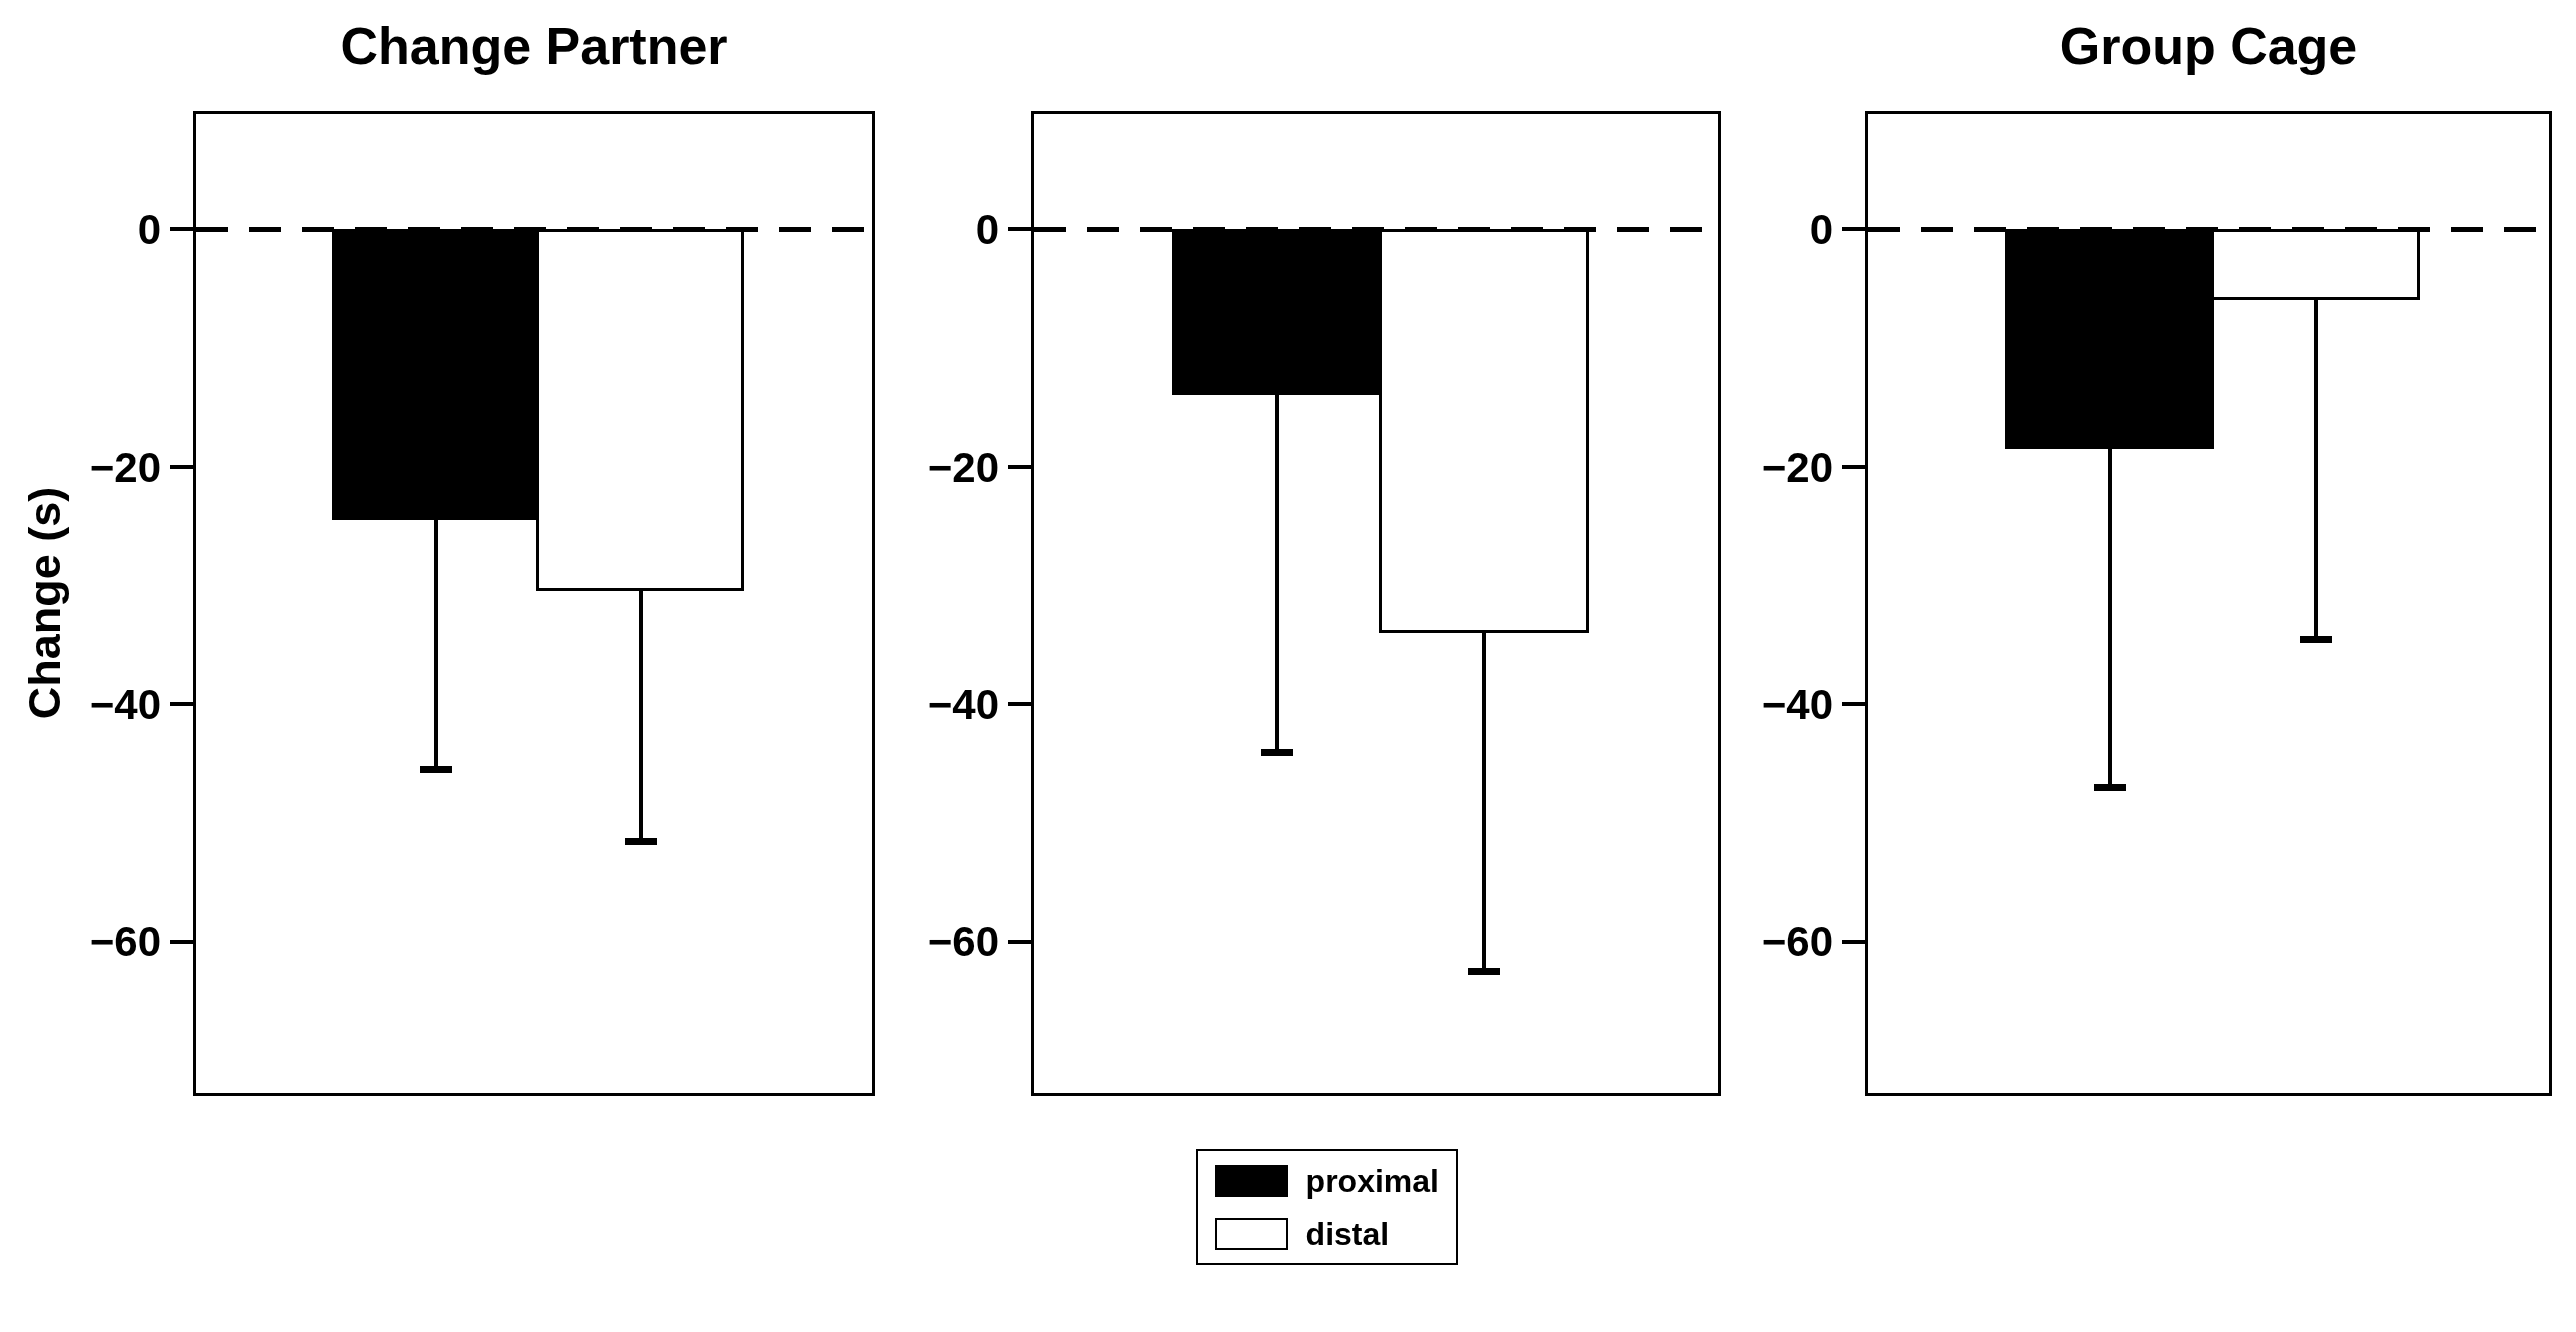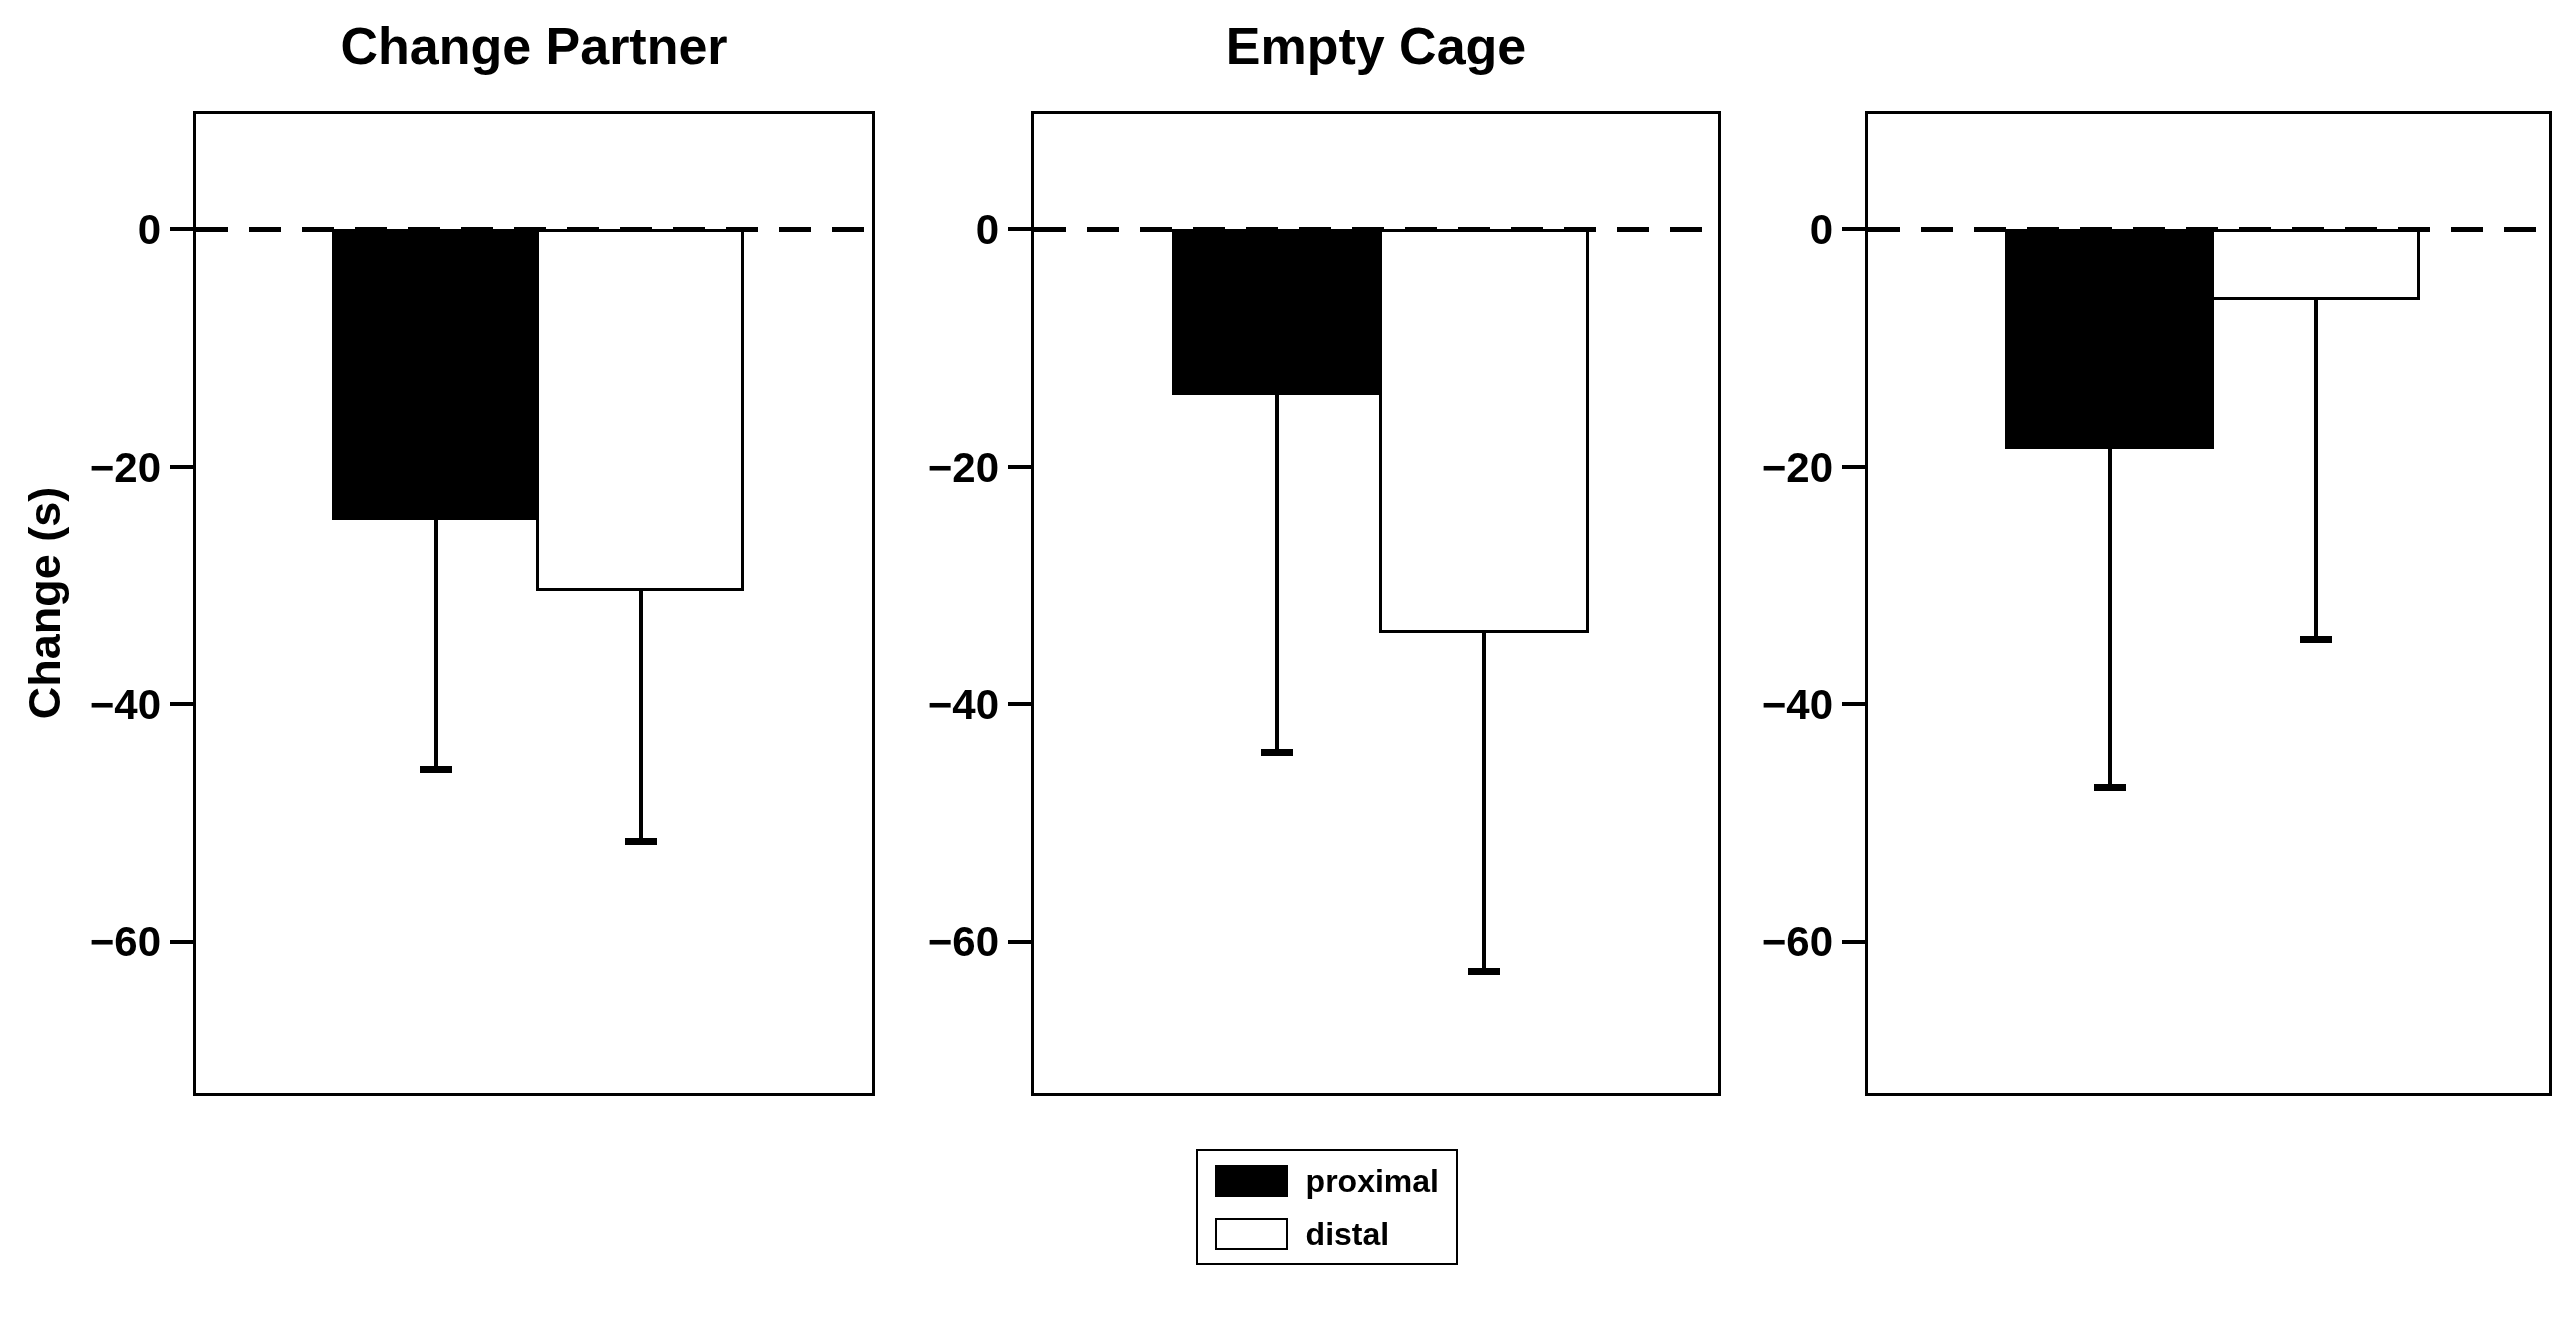--- a/index.html
+++ b/index.html
@@ -123,31 +123,31 @@
   <div class="plot" style="left:193px; width:682px;">
       <div class="zero-line" style="left: 0px; top: 113px; width: 100%;"></div>
       <div class="bar" style="left: 136px; top: 115px; width: 208px; height: 291px; background: rgb(0, 0, 0);"></div>
       <div class="whisker-line" style="left: 238px; top: 406px; height: 249px;"></div>
       <div class="whisker-cap" style="left: 224px; top: 652px; width: 32px;"></div>
       <div class="bar" style="left: 340px; top: 115px; width: 208px; height: 362px; background: rgb(255, 255, 255);"></div>
       <div class="whisker-line" style="left: 443px; top: 477px; height: 249px;"></div>
       <div class="whisker-cap" style="left: 429px; top: 724px; width: 32px;"></div>
     </div>
 
-  <h2 class="panel-title" style="left:1031px; width:690px;">Empty Cage</h2>
   <div class="plot" style="left:1031px; width:690px;">
       <div class="zero-line" style="left: 0px; top: 113px; width: 100%;"></div>
       <div class="bar" style="left: 138px; top: 115px; width: 210px; height: 166px; background: rgb(0, 0, 0);"></div>
       <div class="whisker-line" style="left: 241px; top: 281px; height: 356px;"></div>
       <div class="whisker-cap" style="left: 227px; top: 635px; width: 32px;"></div>
       <div class="bar" style="left: 345px; top: 115px; width: 210px; height: 404px; background: rgb(255, 255, 255);"></div>
       <div class="whisker-line" style="left: 448px; top: 519px; height: 338px;"></div>
       <div class="whisker-cap" style="left: 434px; top: 854px; width: 32px;"></div>
     </div>
 
+  <h2 class="panel-title" style="left:1865px; width:687px;">Group Cage</h2>
   <div class="plot" style="left:1865px; width:687px;">
       <div class="zero-line" style="left: 0px; top: 113px; width: 100%;"></div>
       <div class="bar" style="left: 137px; top: 115px; width: 209px; height: 220px; background: rgb(0, 0, 0);"></div>
       <div class="whisker-line" style="left: 240px; top: 335px; height: 338px;"></div>
       <div class="whisker-cap" style="left: 226px; top: 670px; width: 32px;"></div>
       <div class="bar" style="left: 343px; top: 115px; width: 209px; height: 71px; background: rgb(255, 255, 255);"></div>
       <div class="whisker-line" style="left: 446px; top: 186px; height: 338px;"></div>
       <div class="whisker-cap" style="left: 432px; top: 522px; width: 32px;"></div>
     </div>
 

